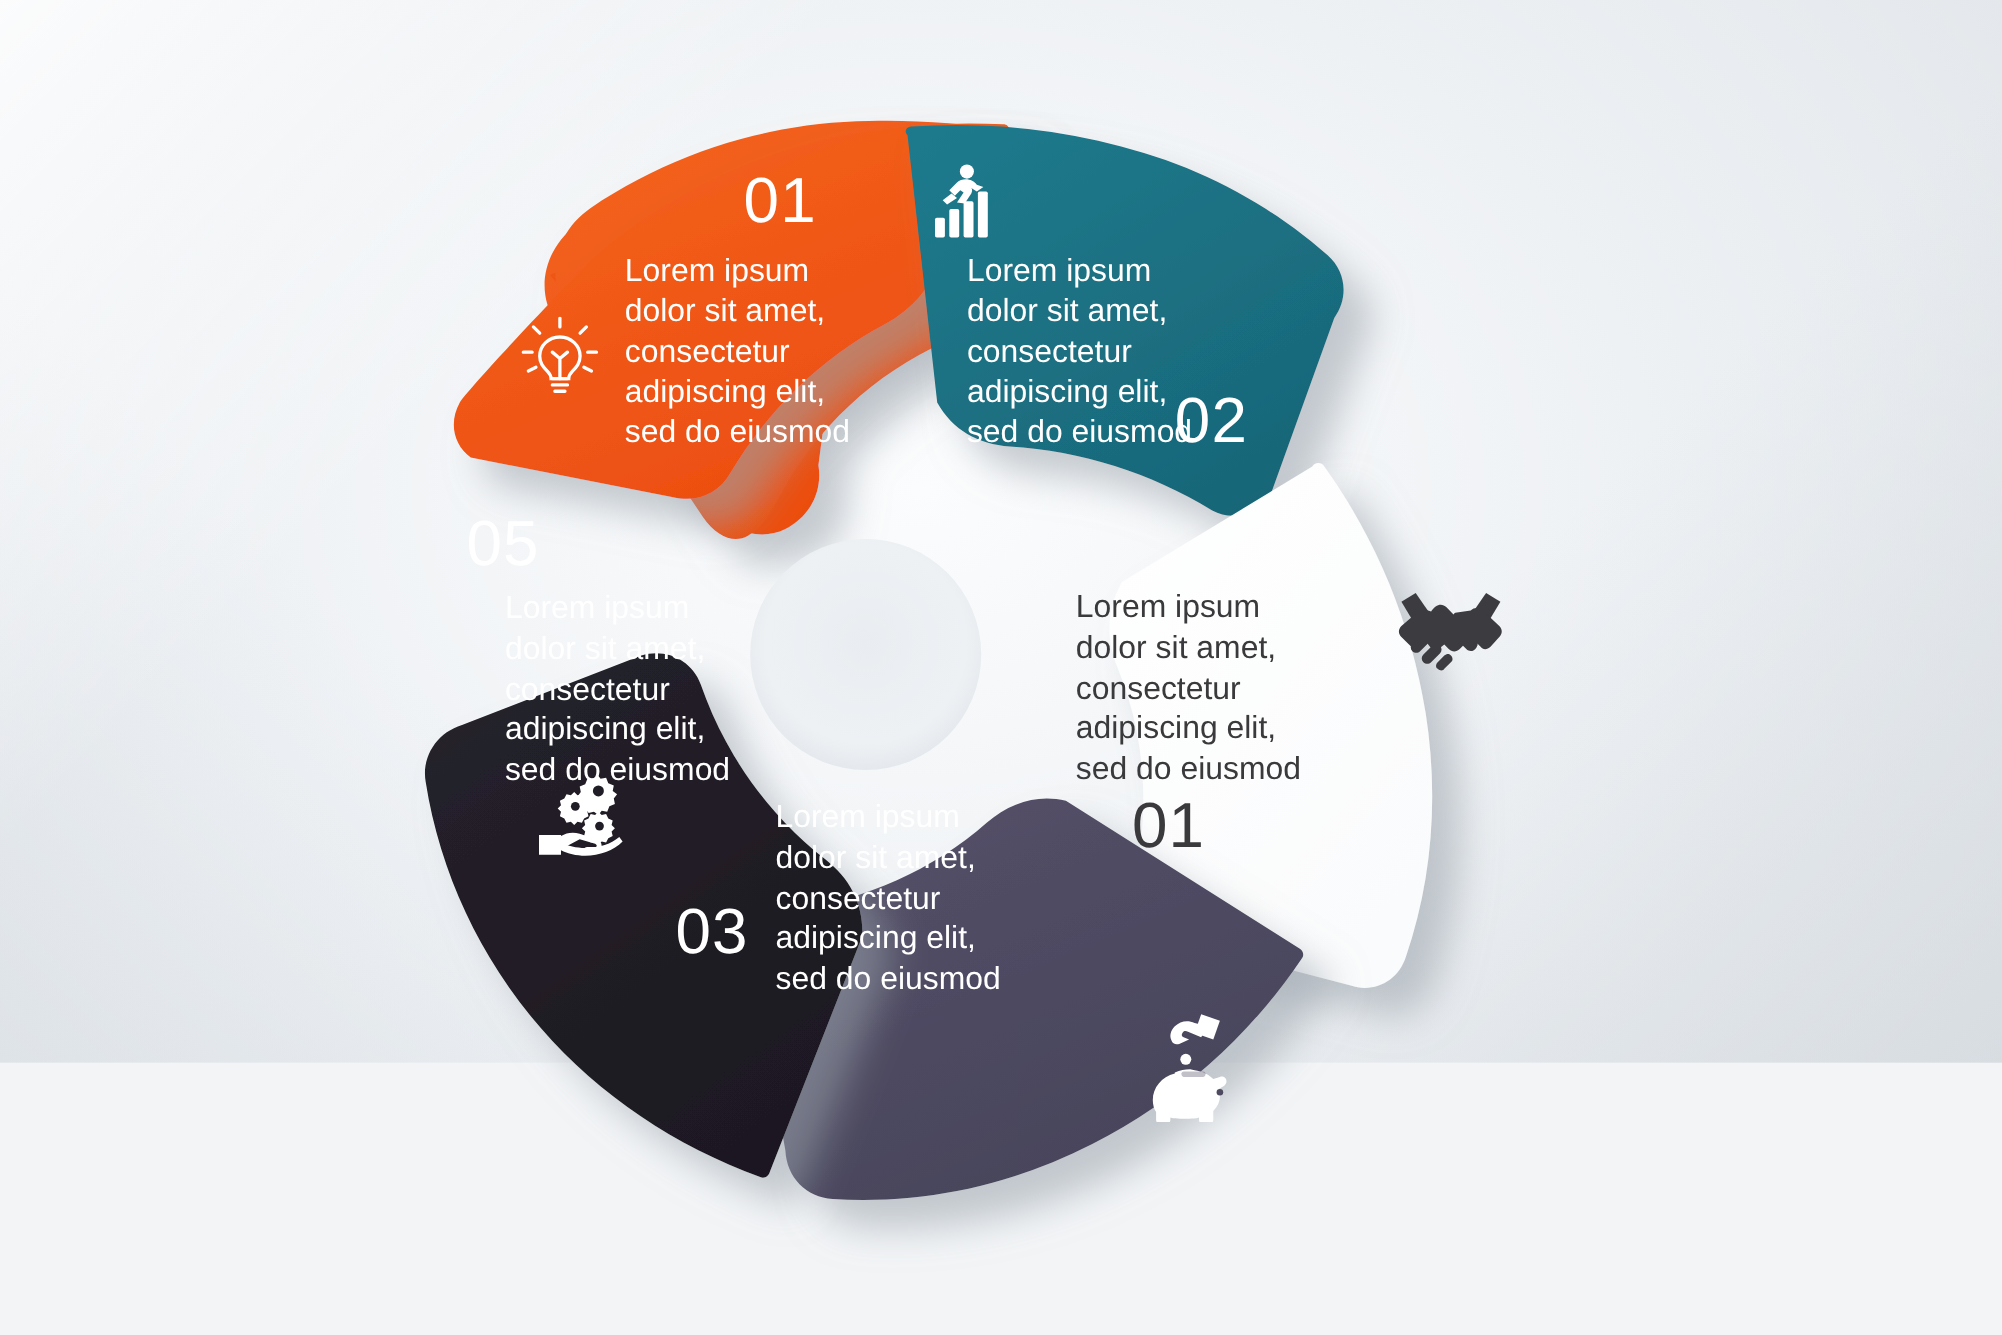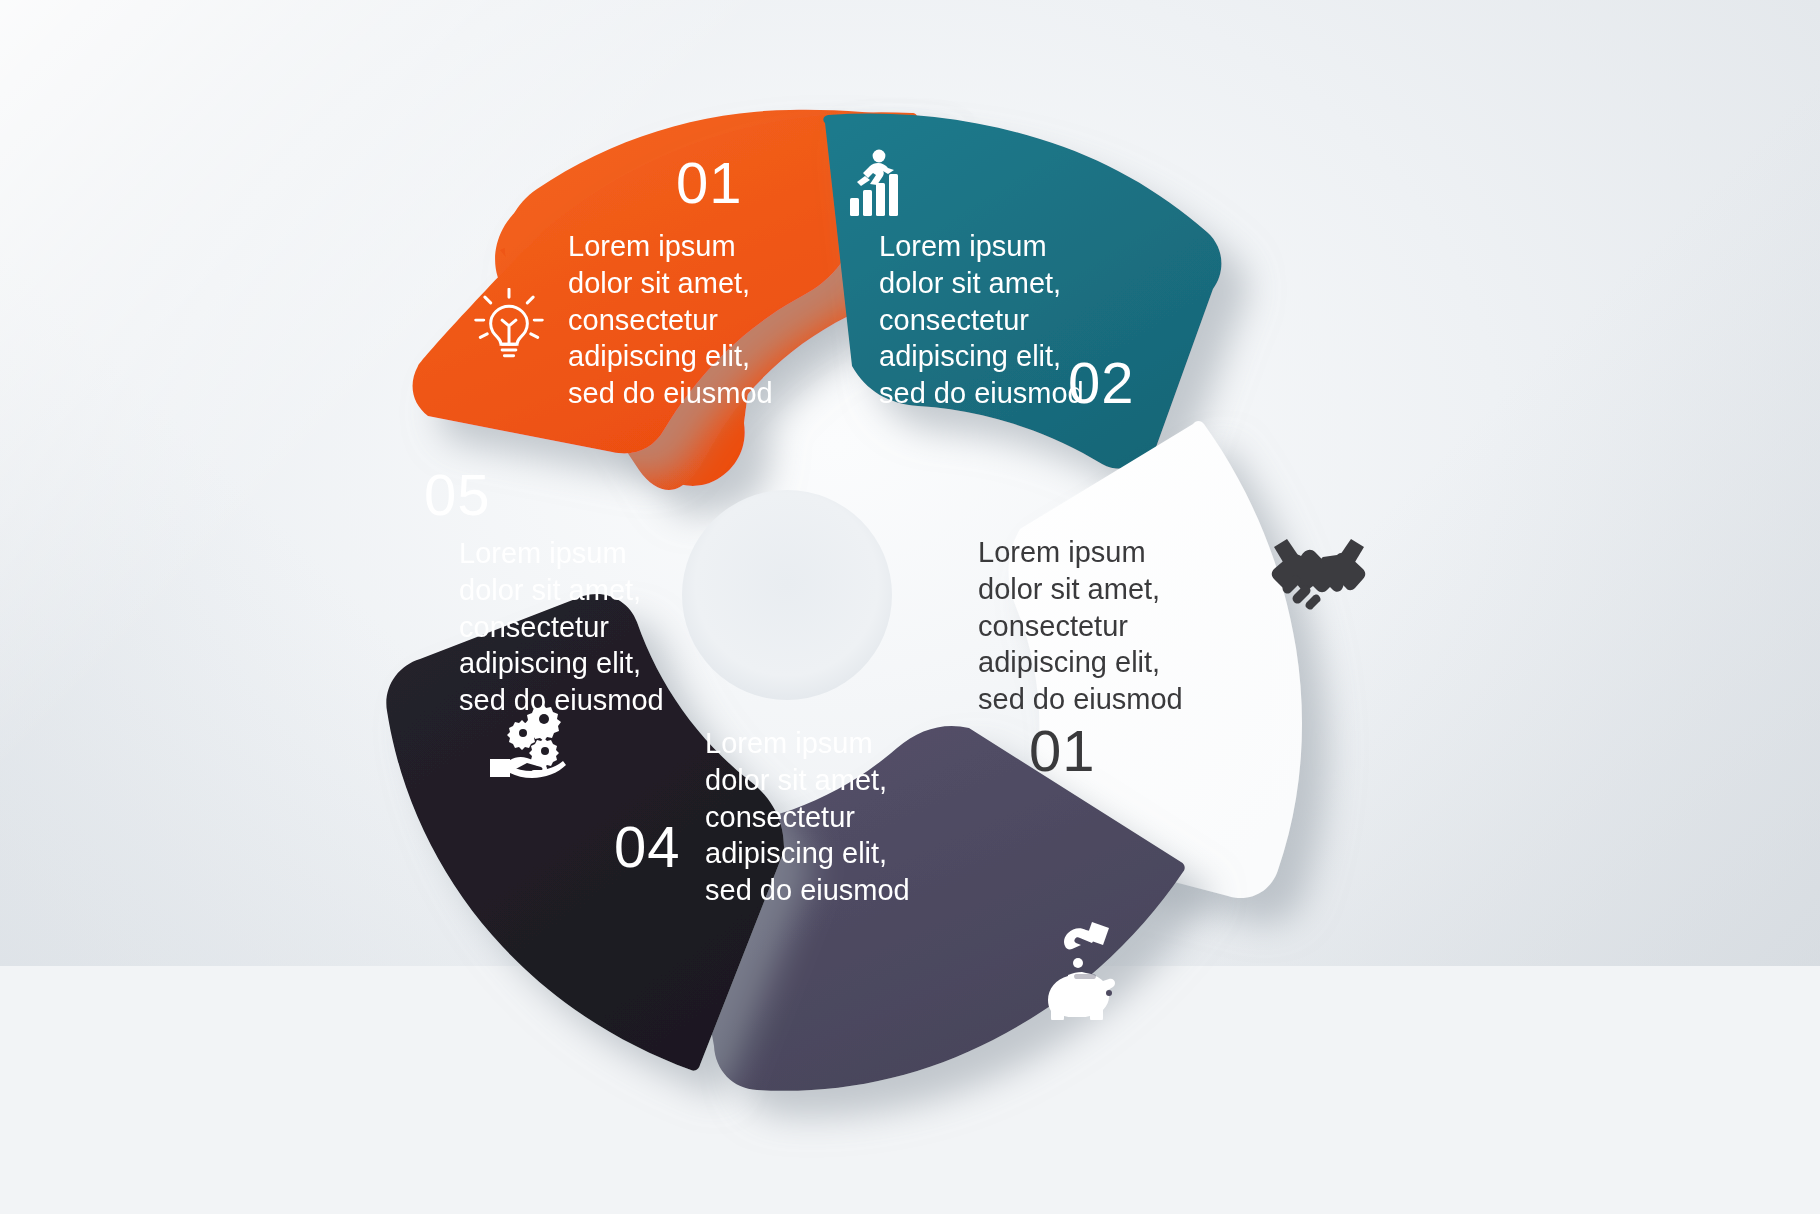--- a/index.html
+++ b/index.html
@@ -258,21 +258,21 @@
 adipiscing elit,
 sed do eiusmod</div>
 
   <div class="txt num dark" style="left:1029px;top:722px;">01</div>
   <div class="txt body dark" style="left:978px;top:534px;">Lorem ipsum
 dolor sit amet,
 consectetur
 adipiscing elit,
 sed do eiusmod</div>
 
-  <div class="txt num light" style="left:614px;top:818px;">04</div>
+  <div class="txt num light" style="left:614px;top:818px;">03</div>
   <div class="txt body light" style="left:705px;top:725px;">Lorem ipsum
 dolor sit amet,
 consectetur
 adipiscing elit,
 sed do eiusmod</div>
 
   <div class="txt num light" style="left:424px;top:466px;">05</div>
   <div class="txt body light" style="left:459px;top:535px;">Lorem ipsum
 dolor sit amet,
 consectetur

